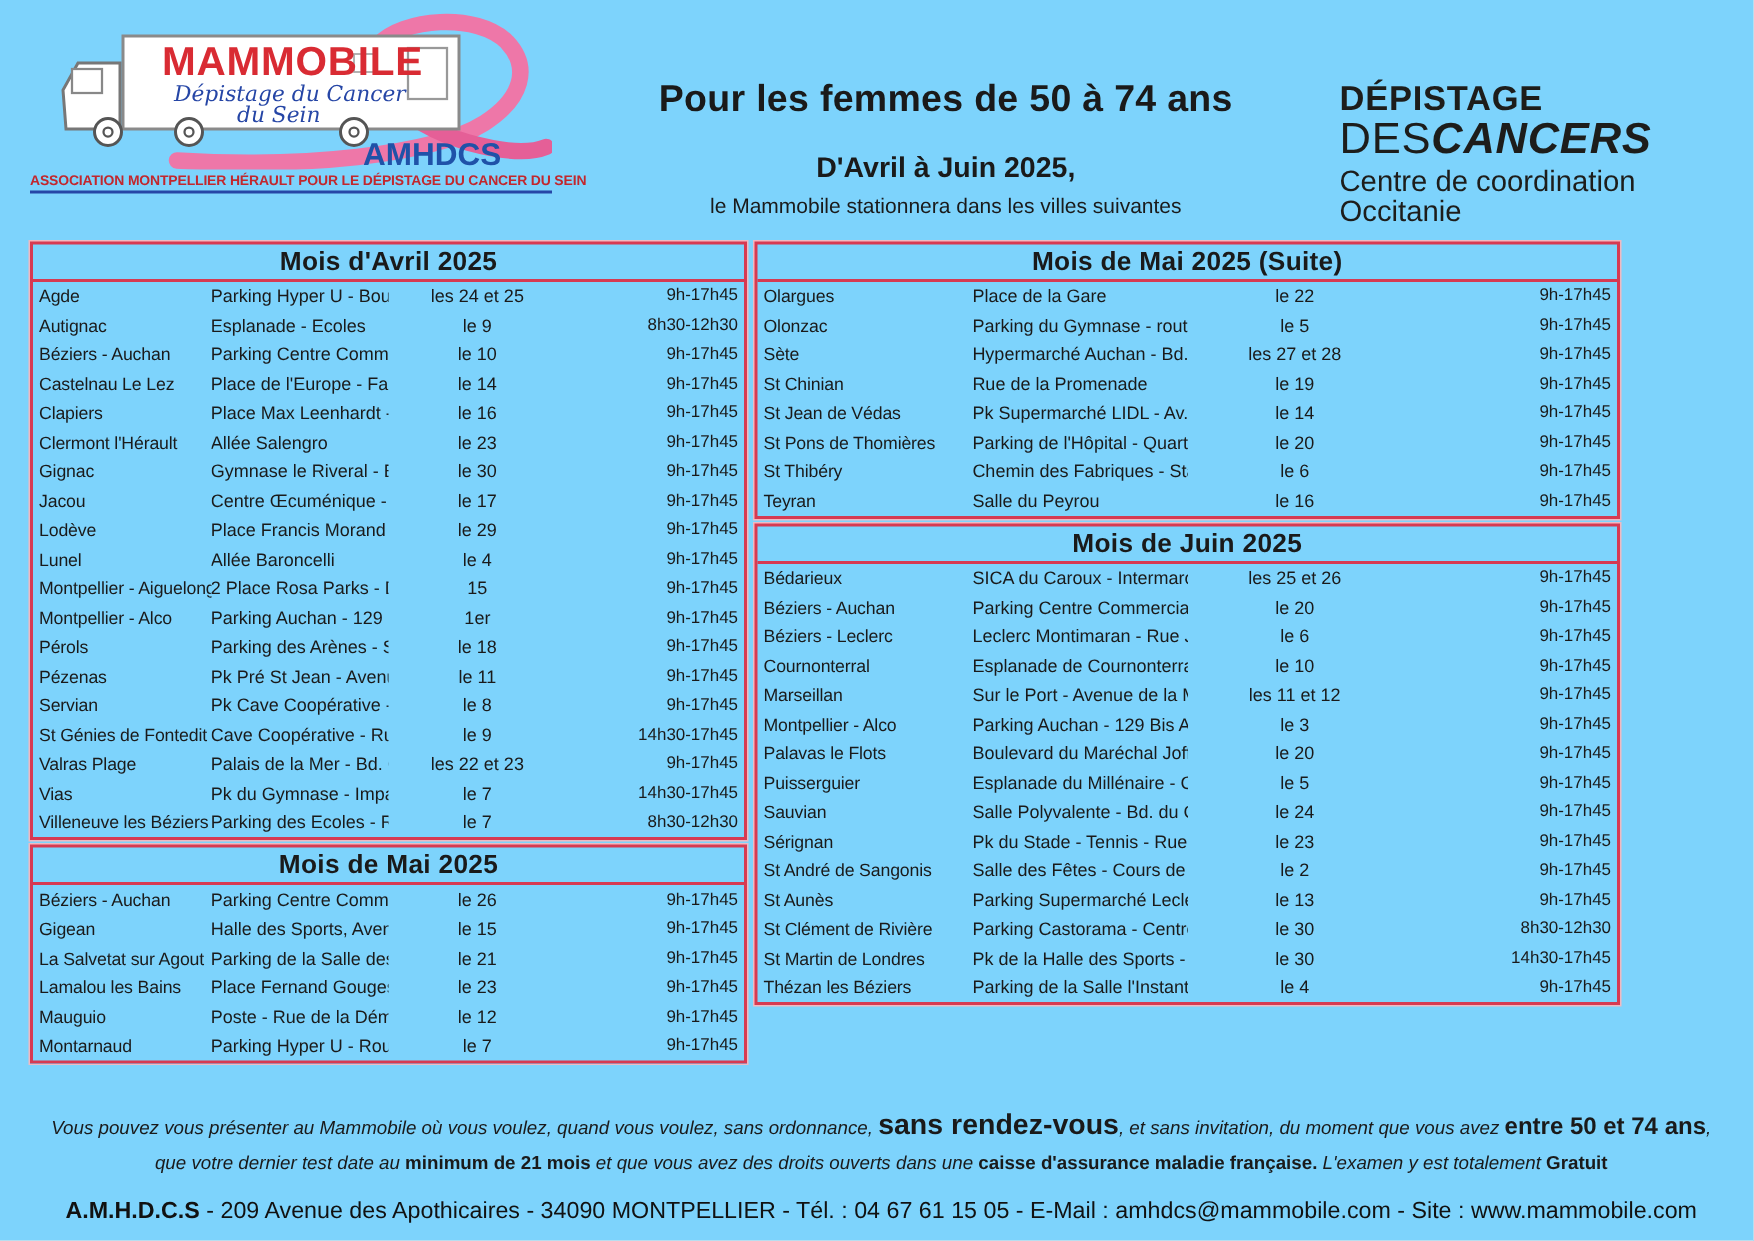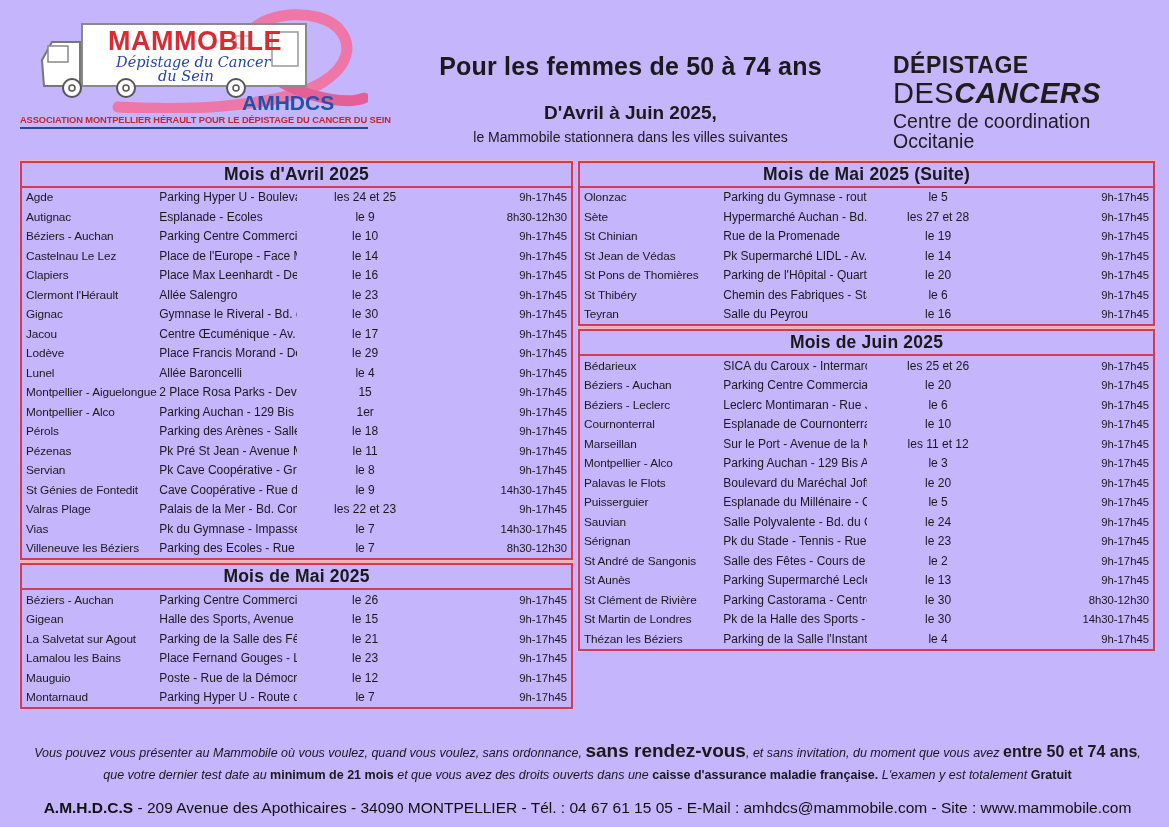--- a/index.html
+++ b/index.html
@@ -6,21 +6,21 @@
     --border-red:#d63a52;
     --accent-red:#d92b33;
     --brand-blue:#2646a6;
     --ribbon-pink:#ec6ba0;
     --ink:#1a1a1a;
   }
   *{box-sizing:border-box;margin:0;padding:0;}
   html,body{background:#e8e8e8;}
   body{font-family:"Liberation Sans","DejaVu Sans",sans-serif;color:var(--ink);}
   .page{
-    width:1169px;height:827px;background:#c4b5fd;margin:0 auto;position:relative;
+    width:1169px;height:827px;background:#7dd3fc;margin:0 auto;position:relative;
     padding:8px 14px 6px 20px;overflow:hidden;
   }
   
   .top{display:flex;align-items:flex-start;}
   .logo-left{width:348px;flex:0 0 auto;}
   .logo-left svg{display:block;}
   .assoc-banner{
     margin-top:2px;color:#c2272d;font-weight:bold;font-size:9.3px;letter-spacing:-0.1px;
     white-space:nowrap;border-bottom:2px solid var(--brand-blue);padding-bottom:2px;text-align:left;
   }
@@ -29,21 +29,21 @@
   .center-head .h2{font-size:19px;font-weight:bold;margin-top:21px;}
   .center-head .h3{font-size:14px;margin-top:5px;}
   .org-block{flex:0 0 auto;width:262px;margin-top:46px;color:#1d1d1b;line-height:1.04;}
   .org-block .l1{font-size:23px;font-weight:bold;letter-spacing:0.5px;}
   .org-block .l2{font-size:29px;letter-spacing:0.5px;}
   .org-block .l2 b{font-weight:bold;font-style:italic;}
   .org-block .l3{font-size:19.5px;margin-top:3px;}
   .org-block .l4{font-size:19.5px;font-weight:normal;}
   
   .columns{display:flex;gap:5px;margin-top:9px;align-items:flex-start;}
-  .col-left{width:553px;flex:0 0 auto;}
+  .col-left{width:478px;flex:0 0 auto;}
   .col-right{width:577px;flex:0 0 auto;}
   table.sched{
     width:100%;border-collapse:separate;border-spacing:0;border:2px solid var(--border-red);
     box-shadow:0 0 0 1px #f0b9c2;margin-bottom:3px;table-layout:fixed;
   }
   table.sched th{
     font-size:17.5px;font-weight:bold;text-align:center;height:25px;
     border-bottom:2px solid var(--border-red);letter-spacing:0.2px;
   }
   table.sched td{height:19.5px;font-size:12px;white-space:nowrap;vertical-align:middle;}
@@ -289,20 +289,26 @@
 
     <div class="col-right">
       <table class="sched">
         <thead>
             <tr>
               <th colspan="4">Mois de Mai 2025 (Suite)</th>
             </tr>
           </thead>
         <tbody>
             <tr>
+              <td class="c0">Olargues</td>
+              <td class="c1">Place de la Gare</td>
+              <td class="c2">le 22</td>
+              <td class="c3">9h-17h45</td>
+            </tr>
+            <tr>
               <td class="c0">Olonzac</td>
               <td class="c1">Parking du Gymnase - route d'Homps</td>
               <td class="c2">le 5</td>
               <td class="c3">9h-17h45</td>
             </tr>
             <tr>
               <td class="c0">Sète</td>
               <td class="c1">Hypermarché Auchan - Bd. Camille Blanc</td>
               <td class="c2">les 27 et 28</td>
               <td class="c3">9h-17h45</td>

